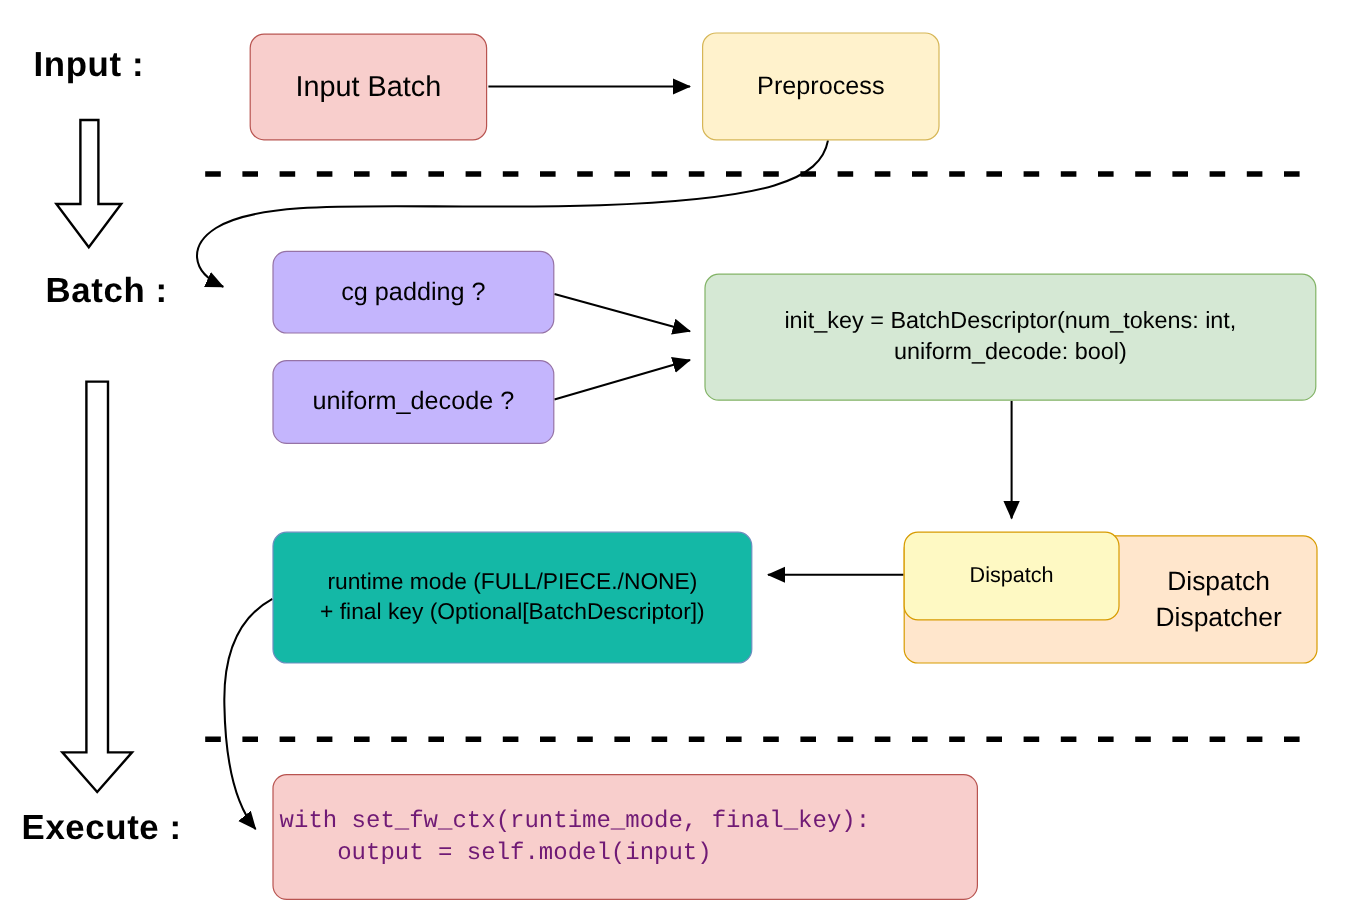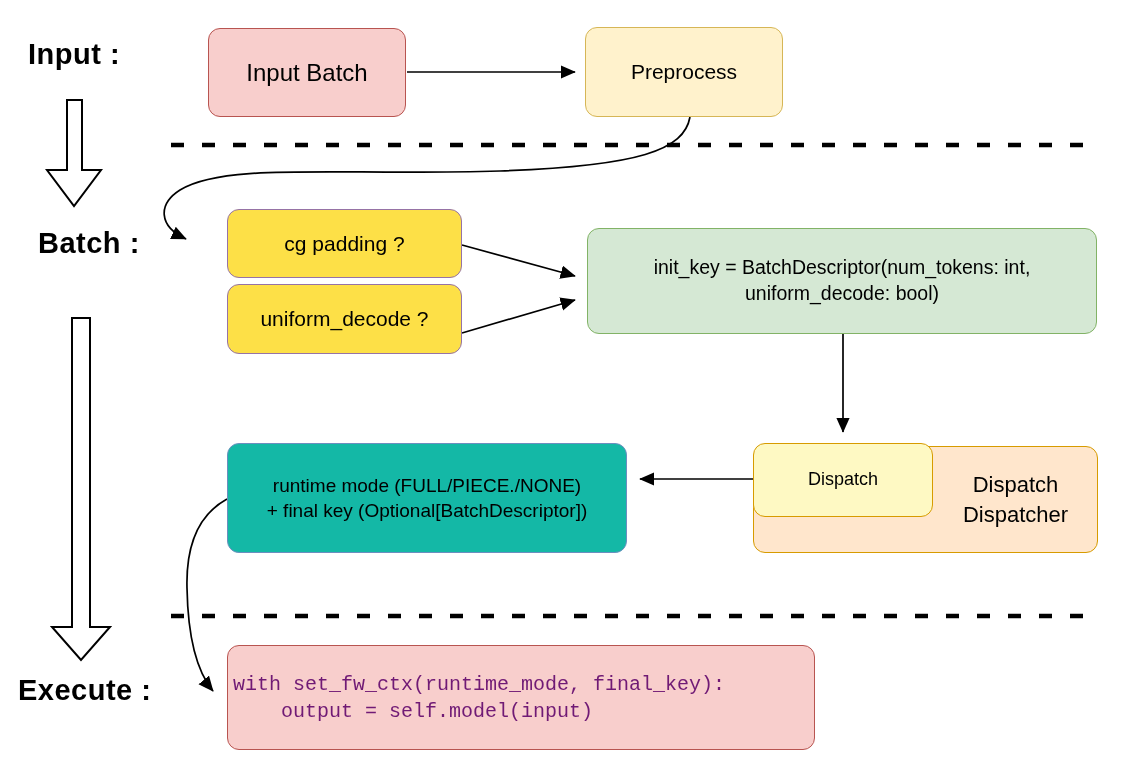--- a/index.html
+++ b/index.html
@@ -16,30 +16,30 @@
     text-align:center;line-height:1.32;
   }
   .phase-label{
     position:absolute;font-weight:bold;font-size:29px;letter-spacing:0.5px;
     white-space:nowrap;
   }
 
   
   .red    {background:#f8cecc;border:1.6px solid #b85450;}
   .yellow {background:#fff2cc;border:1.6px solid #d6b656;}
-  .purple {background:#fde047;border:1.6px solid #9673a6;}
+  .purple {background:#c4b5fd;border:1.6px solid #9673a6;}
   .green  {background:#d5e8d4;border:1.6px solid #82b366;}
   .blue   {background:#14b8a6;border:1.6px solid #6c8ebf;}
   .orange {background:#ffe6cc;border:1.6px solid #d79b00;}
   .orange-dark{background:#fef9c3;border:1.6px solid #d79b00;}
 
   #node-input-batch   {left:208px;top:28px;width:198px;height:89px;font-size:24px;}
   #node-preprocess    {left:585px;top:27px;width:198px;height:90px;font-size:21px;}
   #node-cg-padding    {left:227px;top:209px;width:235px;height:69px;font-size:21px;}
-  #node-uniform-decode{left:227px;top:284px;width:235px;height:70px;font-size:21px;}
+  #node-uniform-decode{left:227px;top:300px;width:235px;height:70px;font-size:21px;}
   #node-init-key      {left:587px;top:228px;width:510px;height:106px;font-size:19.5px;}
   #node-cudagraph     {left:753px;top:446px;width:345px;height:107px;font-size:22px;}
   #node-dispatch      {left:753px;top:443px;width:180px;height:74px;font-size:18px;z-index:2;}
   #cudagraph-caption  {position:absolute;left:933px;top:446px;width:165px;height:107px;
                        display:flex;flex-direction:column;align-items:center;justify-content:center;
                        font-size:22px;line-height:1.35;text-align:center;}
   #node-runtime-mode  {left:227px;top:443px;width:400px;height:110px;font-size:19px;}
   #node-execute-code  {left:227px;top:645px;width:588px;height:105px;
                        font-family:"Liberation Mono", monospace;font-size:20px;line-height:1.35;
                        align-items:flex-start;justify-content:center;text-align:left;

